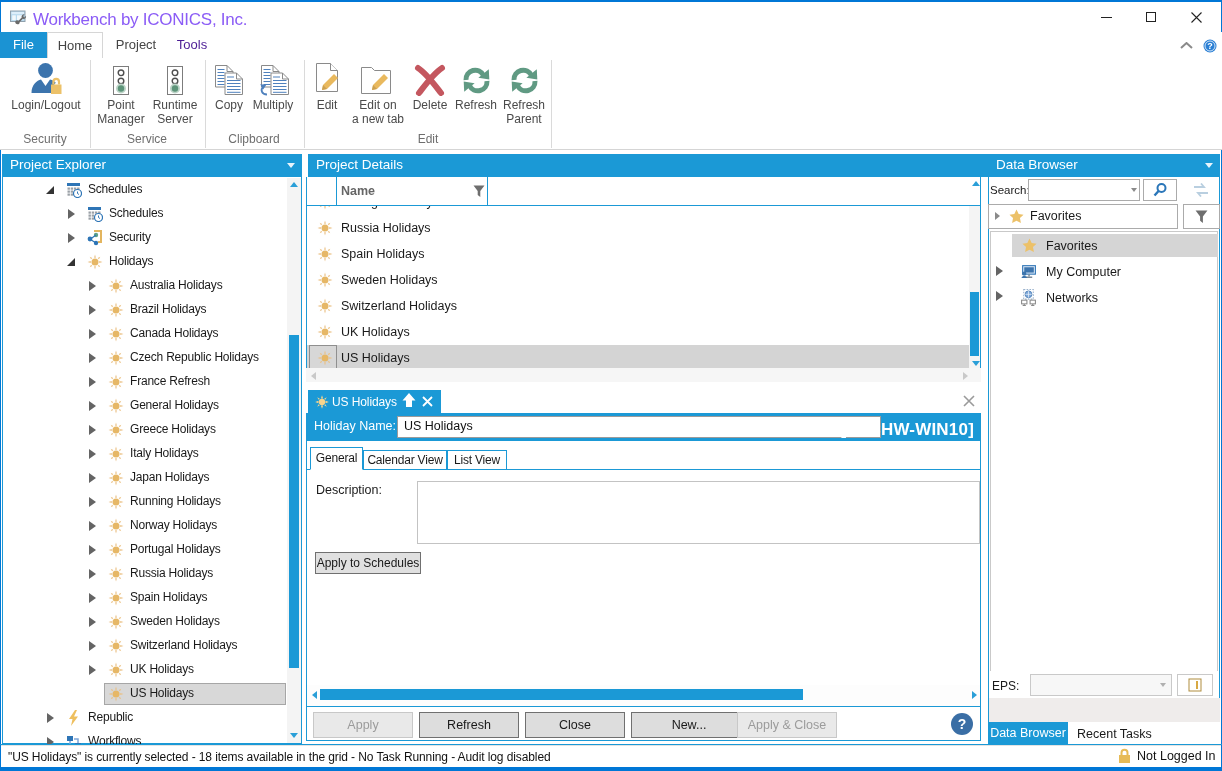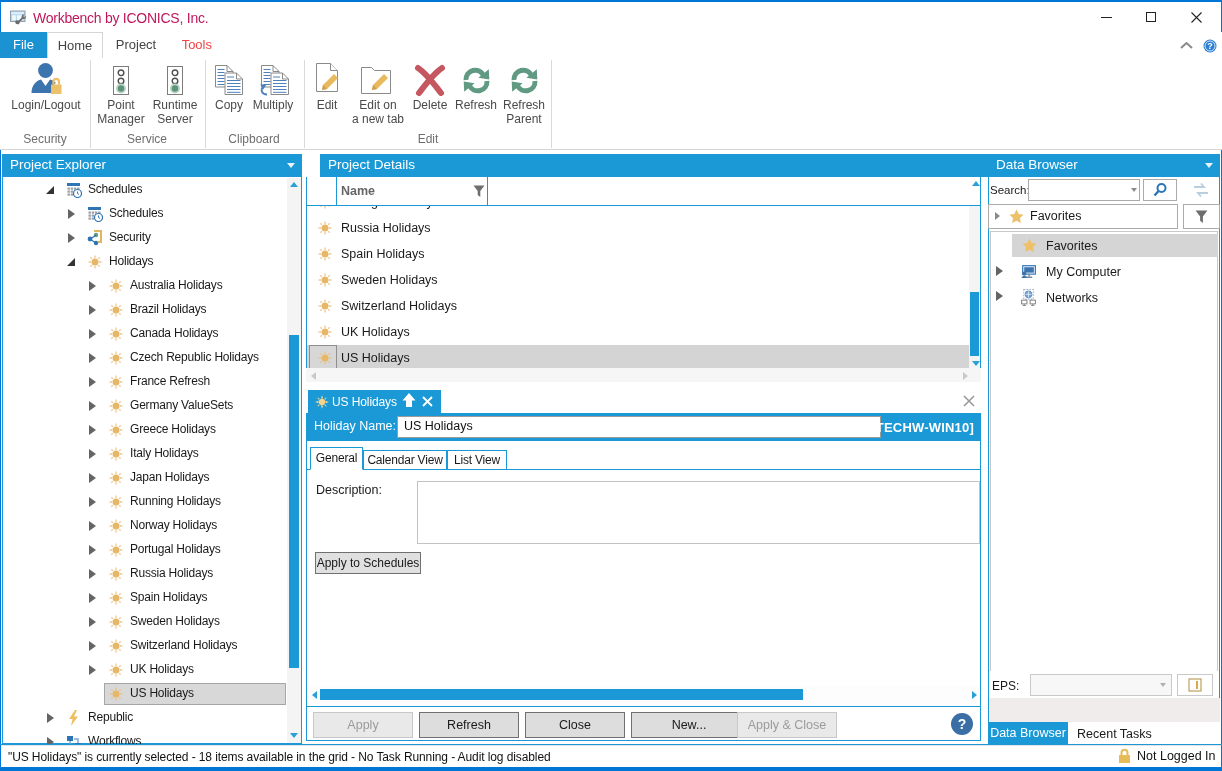--- a/index.html
+++ b/index.html
@@ -27,33 +27,33 @@
 
 <div class="abs" style="left:10px;top:9px;width:17px;height:16px">
 <svg width="17" height="16" viewBox="0 0 17 16">
       <rect x="0.5" y="2" width="14.5" height="10.5" fill="#b8d9ee" stroke="#90a0ac"></rect>
       <rect x="1.5" y="3" width="12.5" height="2.2" fill="#ddeefa"></rect>
       <rect x="2.2" y="6.3" width="3.6" height="4.8" fill="#f2f8fc"></rect>
       <rect x="7" y="6.3" width="5.5" height="4.8" fill="#f2f8fc"></rect>
       <path d="M6.8 15 a1.9 1.9 0 1 1 1.7 -3.2 l3.2 -3.2 a2.4 2.4 0 0 1 3 -3.1 l-1.6 1.6 1.3 1.3 1.6 -1.6 a2.4 2.4 0 0 1 -3.1 3 l-3.2 3.2 a1.9 1.9 0 0 1 -2.9 2 z" fill="#6a6a6a"></path>
     </svg>
 </div>
-<div class="abs" style="left:33px;top:10px;font-size:14px;letter-spacing:-0.25px;color:#be185d">Workbench by ICONICS, Inc.</div>
+<div class="abs" style="left:33px;top:10px;font-size:17px;letter-spacing:-0.25px;color:#8b5cf6">Workbench by ICONICS, Inc.</div>
 <div class="abs" style="left:1101px;top:17px;width:11px;height:1px;background:#222"></div>
 <div class="abs" style="left:1146px;top:12px;width:10px;height:10px;border:1px solid #222"></div>
 <svg class="abs" style="left:1191px;top:12px" width="11" height="11" viewBox="0 0 11 11">
     <path d="M0.5 0.5 L10.5 10.5 M10.5 0.5 L0.5 10.5" stroke="#222" stroke-width="1.1"></path>
   </svg>
 
 
 <div class="abs" style="left:0;top:32px;width:1222px;height:26px;background:#fff"></div>
 <div class="abs" style="left:0;top:32px;width:47px;height:26px;background:#1b93d3;color:#fff;font-size:13px;text-align:center;line-height:26px">File</div>
 <div class="abs" style="left:47px;top:32px;width:56px;height:27px;background:#fff;border:1px solid #d6d6d6;border-bottom:none;color:#444;font-size:13px;text-align:center;line-height:25px">Home</div>
 <div class="abs" style="left:112px;top:32px;width:48px;height:26px;color:#444;font-size:13px;text-align:center;line-height:26px">Project</div>
-<div class="abs" style="left:172px;top:32px;width:40px;height:26px;color:#ef4444;font-size:13px;text-align:right;line-height:26px">Tools</div>
+<div class="abs" style="left:172px;top:32px;width:40px;height:26px;color:#4c1d95;font-size:13px;text-align:center;line-height:26px">Tools</div>
 <svg class="abs" style="left:1180px;top:42px" width="13" height="7" viewBox="0 0 13 7">
     <path d="M1 6 L6.5 1 L12 6" fill="none" stroke="#8a8a8a" stroke-width="2"></path>
   </svg>
 <svg class="abs" style="left:1203px;top:39px" width="14" height="14" viewBox="0 0 14 14">
     <circle cx="7" cy="7" r="6.5" fill="#2a7fd4"></circle>
     <circle cx="7" cy="7" r="5" fill="none" stroke="#fff" stroke-width="0.8"></circle>
     <text x="7" y="10.2" font-size="9" font-weight="bold" fill="#fff" text-anchor="middle" font-family="Liberation Sans">?</text>
   </svg>
 
 
@@ -252,21 +252,21 @@
       <svg style="position:absolute;left:105px;top:4px" width="16" height="16" viewBox="0 0 16 16">
         <use href="#sun"></use>
       </svg>
       <span style="position:absolute;left:127px;top:4px">France Refresh</span>
     </div>
     <div class="tr" style="top:217px;left:0;">
       <div class="exc" style="position:absolute;left:86px;top:7px"></div>
       <svg style="position:absolute;left:105px;top:4px" width="16" height="16" viewBox="0 0 16 16">
         <use href="#sun"></use>
       </svg>
-      <span style="position:absolute;left:127px;top:4px">Germany ValueSets</span>
+      <span style="position:absolute;left:127px;top:4px">General Holidays</span>
     </div>
     <div class="tr" style="top:241px;left:0;">
       <div class="exc" style="position:absolute;left:86px;top:7px"></div>
       <svg style="position:absolute;left:105px;top:4px" width="16" height="16" viewBox="0 0 16 16">
         <use href="#sun"></use>
       </svg>
       <span style="position:absolute;left:127px;top:4px">Greece Holidays</span>
     </div>
     <div class="tr" style="top:265px;left:0;">
       <div class="exc" style="position:absolute;left:86px;top:7px"></div>
@@ -360,21 +360,21 @@
       <span style="position:absolute;left:85px;top:4px">Workflows</span>
     </div>
   </div>
 
 <div class="abs" style="left:287px;top:178px;width:14px;height:565px;background:#f4f4f4"></div>
 <div class="abs" style="left:290px;top:182px;width:0;height:0;border-left:4px solid transparent;border-right:4px solid transparent;border-bottom:5px solid #2a9fd8"></div>
 <div class="abs" style="left:290px;top:733px;width:0;height:0;border-left:4px solid transparent;border-right:4px solid transparent;border-top:5px solid #2a9fd8"></div>
 <div class="abs" style="left:289px;top:335px;width:10px;height:333px;background:#1b99d6"></div>
 
 
-<div class="hdr" style="left:320px;top:154px;width:748px">Project Details<span class="dd"></span></div>
+<div class="hdr" style="left:308px;top:154px;width:748px">Project Details<span class="dd"></span></div>
 <div class="abs" style="left:306px;top:177px;width:675px;height:205px;border:1px solid #1b99d6;border-top:none;background:#fff"></div>
 
 <div class="abs" style="left:307px;top:177px;width:673px;height:29px;background:#fff;border-bottom:1px solid #1b99d6"></div>
 <div class="abs" style="left:336px;top:177px;width:1px;height:29px;background:#1b99d6"></div>
 <div class="abs" style="left:487px;top:177px;width:1px;height:29px;background:#1b99d6"></div>
 <div class="abs" style="left:341px;top:184px;font-size:12.5px;font-weight:bold;color:#666">Name</div>
 <svg class="abs" style="left:473px;top:185px" width="12" height="13" viewBox="0 0 12 13">
     <path d="M0.5 0.5 h11 l-4.2 5.5 v6 l-2.6 -2 v-4 z" fill="#6e6e6e"></path>
   </svg>
 <div id="pdgrid" class="abs" style="left:307px;top:206px;width:662px;height:162px;overflow:hidden">
@@ -447,21 +447,21 @@
     <path d="M1 1 L10 10 M10 1 L1 10" stroke="#fff" stroke-width="1.8"></path>
   </svg>
 <svg class="abs" style="left:963px;top:395px" width="12" height="12" viewBox="0 0 12 12">
     <path d="M1 1 L11 11 M11 1 L1 11" stroke="#9a9a9a" stroke-width="1.6"></path>
   </svg>
 
 <div class="abs" style="left:306px;top:413px;width:675px;height:28px;background:#1b99d6"></div>
 <div class="abs" style="left:314px;top:419px;color:#fff;font-size:12.5px">Holiday Name:</div>
 <div class="abs" style="left:397px;top:416px;width:484px;height:22px;background:#fff;border:1px solid #9b9b9b"></div>
 <div class="abs" style="left:404px;top:419px;font-size:12.5px;color:#111">US Holidays</div>
-<div class="abs" style="right:248px;top:420px;color:#fff;font-size:13px;font-weight:bold;letter-spacing:0.2px">[TECHW-WIN10]</div>
+<div class="abs" style="right:248px;top:420px;color:#fff;font-size:17px;font-weight:bold;letter-spacing:0.2px">[TECHW-WIN10]</div>
 
 <div class="abs" style="left:306px;top:440px;width:675px;height:267px;border:1px solid #1b99d6;border-top:none"></div>
 
 <div class="abs" style="left:306px;top:469px;width:675px;height:1px;background:#1b99d6"></div>
 <div class="abs" style="left:363px;top:450px;width:84px;height:20px;background:#fff;border:1px solid #1b99d6;font-size:12px;letter-spacing:-0.2px;text-align:center;line-height:19px">Calendar View</div>
 <div class="abs" style="left:447px;top:450px;width:60px;height:20px;background:#fff;border:1px solid #1b99d6;font-size:12px;letter-spacing:-0.2px;text-align:center;line-height:19px">List View</div>
 <div class="abs" style="left:310px;top:447px;width:53px;height:23px;background:#fff;border:1px solid #1b99d6;border-bottom:1px solid #fff;font-size:12px;letter-spacing:-0.2px;text-align:center;line-height:21px">General</div>
 
 <div class="abs" style="left:316px;top:483px;font-size:12.5px">Description:</div>
 <div class="abs" style="left:417px;top:481px;width:563px;height:63px;border:1px solid #c3c3c3;background:#fff"></div>

